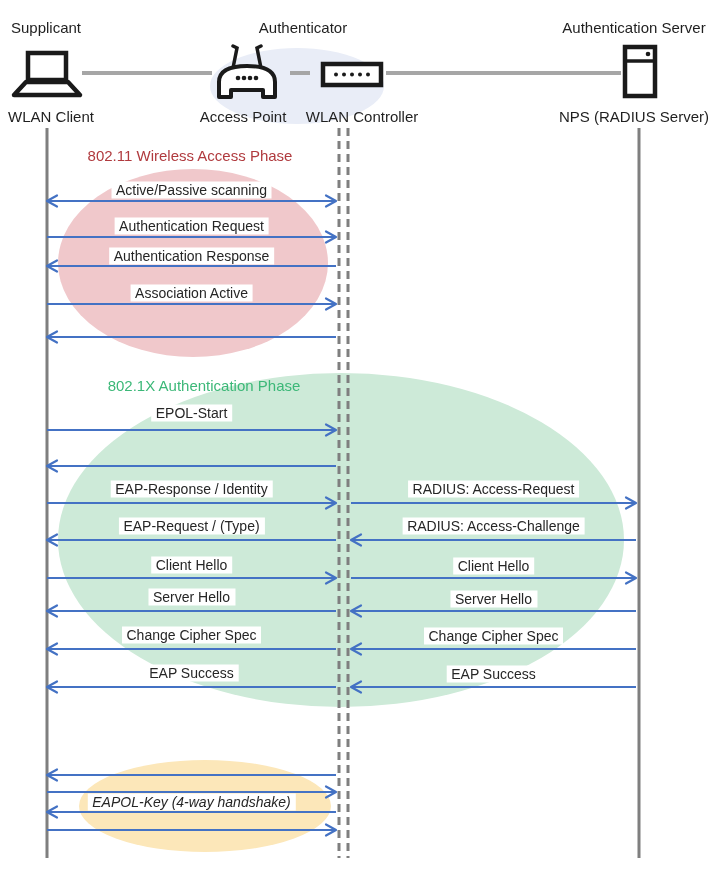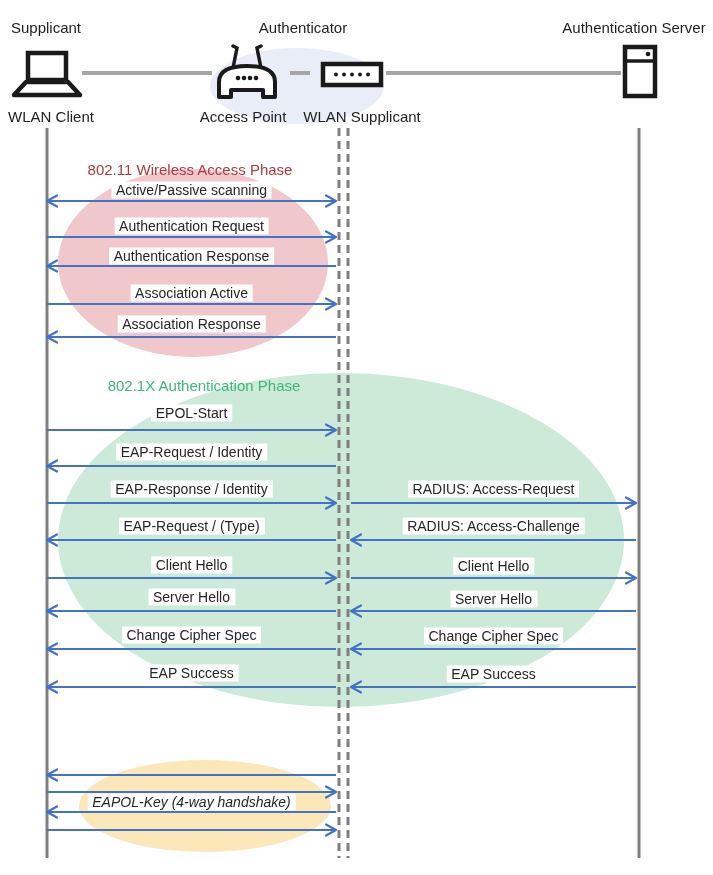--- a/index.html
+++ b/index.html
@@ -132,33 +132,32 @@
   <div class="icon" style="left:622px;top:44px">
     <svg width="36" height="55" viewBox="0 0 36 55">
       <rect x="3" y="3" width="30" height="49" fill="#fff" stroke="#1a1a1a" stroke-width="4.5"></rect>
       <line x1="4" y1="17" x2="32" y2="17" stroke="#1a1a1a" stroke-width="3.5"></line>
       <circle cx="26" cy="10" r="2.3" fill="#1a1a1a"></circle>
     </svg>
   </div>
 
   <div class="hdr" style="left:51px;top:108px">WLAN Client</div>
   <div class="hdr" style="left:243px;top:108px">Access Point</div>
-  <div class="hdr" style="left:362px;top:108px">WLAN Supplicant</div>
+  <div class="hdr" style="left:362px;top:108px">WLAN Controller</div>
+  <div class="hdr" style="left:634px;top:108px">NPS (RADIUS Server)</div>
 
-  <div class="phase-title phase-0" style="left: 190px; top: 169px; color: rgb(176, 58, 62);">802.11 Wireless Access Phase</div>
+  <div class="phase-title phase-0" style="left: 190px; top: 155px; color: rgb(176, 58, 62);">802.11 Wireless Access Phase</div>
   <div class="phase-title phase-1" style="left: 204px; top: 385px; color: rgb(60, 184, 120); text-align: center;">802.1X Authentication Phase</div>
 
   <div id="label-layer">
       <div class="msg-label" style="left: 191.5px; top: 190px;">Active/Passive scanning</div>
       <div class="msg-label" style="left: 191.5px; top: 226px;">Authentication Request</div>
       <div class="msg-label" style="left: 191.5px; top: 256px;">Authentication Response</div>
       <div class="msg-label" style="left: 191.5px; top: 293px;">Association Active</div>
-      <div class="msg-label" style="left: 191.5px; top: 324px;">Association Response</div>
       <div class="msg-label" style="left: 191.5px; top: 413px;">EPOL-Start</div>
-      <div class="msg-label" style="left: 191.5px; top: 452px;">EAP-Request / Identity</div>
       <div class="msg-label" style="left: 493.5px; top: 489px;">RADIUS: Access-Request</div>
       <div class="msg-label" style="left: 191.5px; top: 489px;">EAP-Response / Identity</div>
       <div class="msg-label" style="left: 191.5px; top: 526px;">EAP-Request / (Type)</div>
       <div class="msg-label" style="left: 493.5px; top: 526px;">RADIUS: Access-Challenge</div>
       <div class="msg-label" style="left: 191.5px; top: 565px;">Client Hello</div>
       <div class="msg-label" style="left: 493.5px; top: 566px;">Client Hello</div>
       <div class="msg-label" style="left: 191.5px; top: 597px;">Server Hello</div>
       <div class="msg-label" style="left: 493.5px; top: 599px;">Server Hello</div>
       <div class="msg-label" style="left: 191.5px; top: 635px;">Change Cipher Spec</div>
       <div class="msg-label" style="left: 493.5px; top: 636px;">Change Cipher Spec</div>

